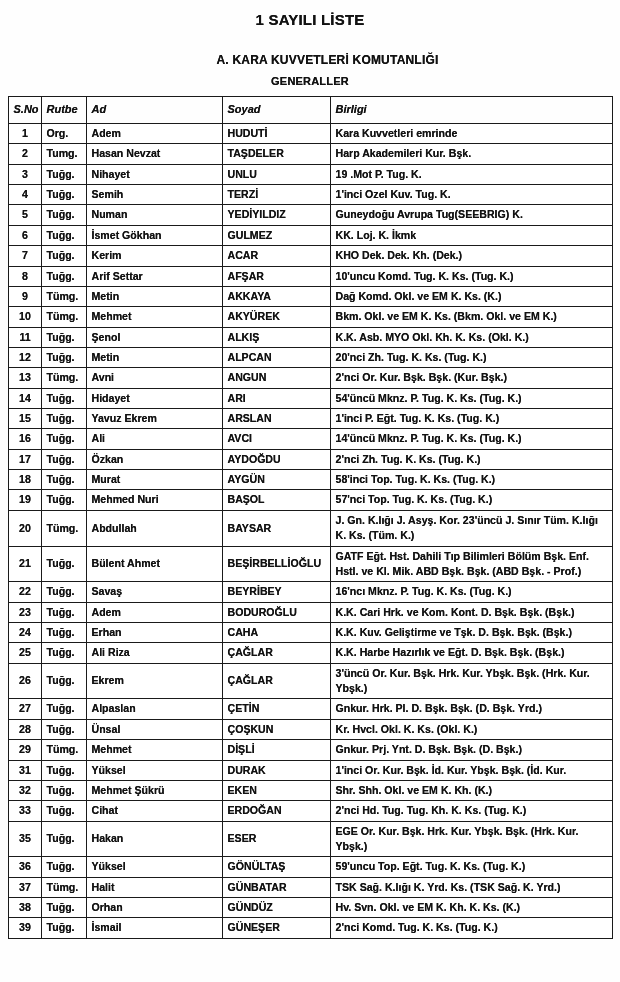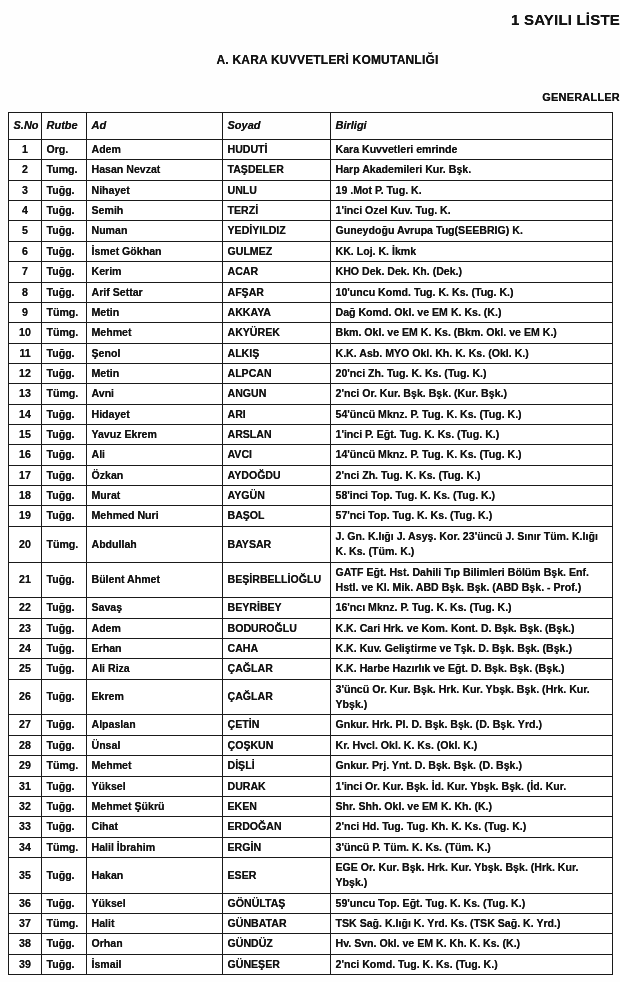--- a/index.html
+++ b/index.html
@@ -15,38 +15,38 @@
     -webkit-font-smoothing: antialiased;
   }
   .page {
     width: 620px;
     height: 982px;
     position: relative;
     filter: contrast(1.02);
   }
   .doc-title {
     margin-top: 11px;
-    text-align: right;
+    text-align: center;
     font-size: 15px;
     font-weight: 700;
     letter-spacing: 0.2px;
     text-shadow: 0 0 0.5px #222;
   }
   .doc-subtitle {
     margin-top: 25px;
     text-align: center;
     font-size: 12px;
     font-weight: 700;
     letter-spacing: 0.2px;
     text-shadow: 0 0 0.4px #222;
     padding-left: 35px;
   }
   .doc-section {
-    margin-top: 24px;
-    text-align: right;
+    margin-top: 8px;
+    text-align: center;
     font-size: 11px;
     font-weight: 700;
     letter-spacing: 0.2px;
     text-shadow: 0 0 0.4px #222;
   }
   table.list {
     margin: 9px auto 0 auto;
     width: 604px;
     border-collapse: collapse;
     table-layout: fixed;
@@ -320,27 +320,20 @@
       <td class="unit">Shr. Shh. Okl. ve EM K. Kh. (K.)</td>
     </tr>
         <tr class="row">
       <td class="sno">33</td>
       <td class="rank">Tuğg.</td>
       <td class="first">Cihat</td>
       <td class="last">ERDOĞAN</td>
       <td class="unit">2'nci Hd. Tug. Tug. Kh. K. Ks. (Tug. K.)</td>
     </tr>
         <tr class="row">
-      <td class="sno">34</td>
-      <td class="rank">Tümg.</td>
-      <td class="first">Halil İbrahim</td>
-      <td class="last">ERGİN</td>
-      <td class="unit">3'üncü P. Tüm. K. Ks. (Tüm. K.)</td>
-    </tr>
-        <tr class="row">
       <td class="sno">35</td>
       <td class="rank">Tuğg.</td>
       <td class="first">Hakan</td>
       <td class="last">ESER</td>
       <td class="unit">EGE Or. Kur. Bşk. Hrk. Kur. Ybşk. Bşk. (Hrk. Kur. Ybşk.)</td>
     </tr>
         <tr class="row">
       <td class="sno">36</td>
       <td class="rank">Tuğg.</td>
       <td class="first">Yüksel</td>

